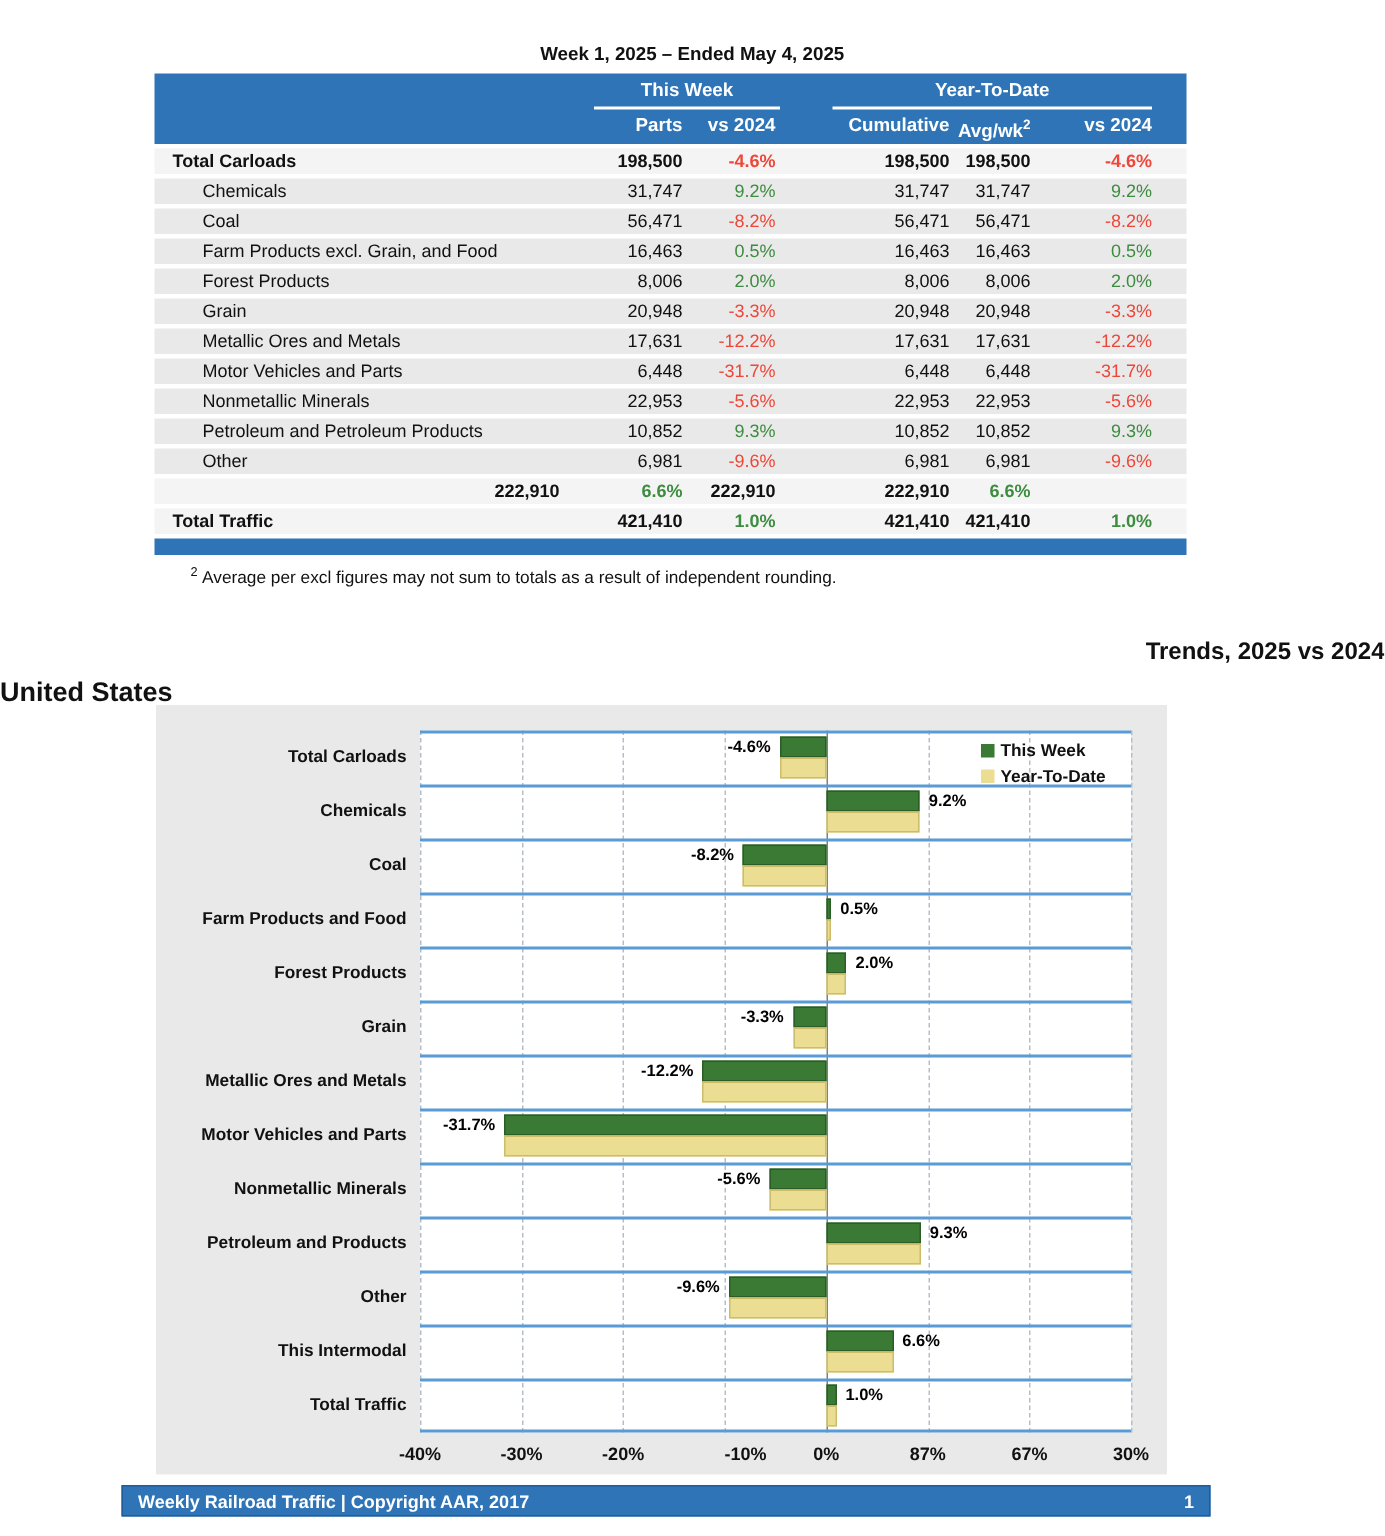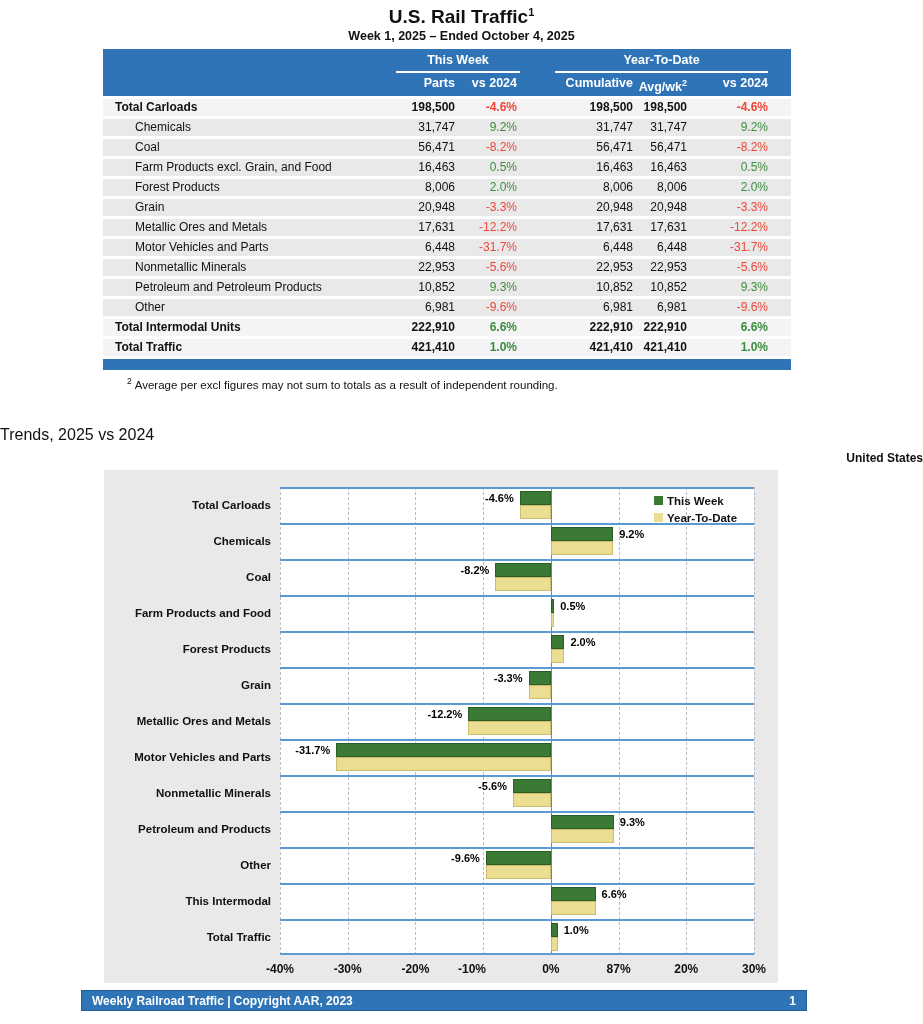--- a/index.html
+++ b/index.html
@@ -45,22 +45,22 @@
   .c-pct.pos{color:var(--green);}
   .c-pct.neg{color:var(--red);}
   .tbl-bottom-bar{height:11px;background:var(--blue);margin-top:3px;}
 
   
   .footnotes{position:absolute;left:127px;top:376px;font-size:11.5px;}
   .footnote{margin-bottom:8px;}
   .footnote sup{font-size:8.5px;margin-right:3px;}
 
   
-  .chart-title{position:absolute;top:426px;left:0;width:100%;text-align:left;font-size:16px;font-weight:normal;}
-  .chart-subtitle{position:absolute;top:451px;left:0;width:100%;text-align:right;font-size:12px;font-weight:bold;}
+  .chart-title{position:absolute;top:426px;left:0;width:100%;text-align:right;font-size:16px;font-weight:bold;}
+  .chart-subtitle{position:absolute;top:451px;left:0;width:100%;text-align:left;font-size:18px;font-weight:bold;}
 
   
   .chart-box{position:absolute;left:104px;top:470px;width:674px;height:513px;background:var(--row-gray);}
   .chart-cats{position:absolute;left:0;top:17px;width:176px;height:468px;}
   .cat-label{height:36px;display:flex;align-items:center;justify-content:flex-end;padding-right:9px;font-weight:bold;font-size:11.5px;white-space:nowrap;}
   .chart-plot{position:absolute;left:176px;top:17px;width:474px;height:468px;background:#fff;}
   .band-line{position:absolute;left:0;width:474px;height:2px;background:var(--band-blue);z-index:3;}
   .gridline{position:absolute;top:0;height:468px;width:0;border-left:1px dashed #B7BDC7;z-index:1;}
   .gridline.zero-line{border-left:1px solid #808080;}
   .bar{position:absolute;height:14px;z-index:2;}
@@ -73,22 +73,21 @@
   .x-tick{position:absolute;top:2px;transform:translateX(-50%);font-weight:bold;font-size:12px;}
 
   
   .footer-bar{position:absolute;left:81px;top:990px;width:726px;height:21px;background:var(--blue);color:#fff;display:flex;justify-content:space-between;align-items:center;padding:0 10px;font-size:12px;font-weight:bold;border:1px solid #1f5c99;}
 </style>
 </head>
 <body>
 
 <div class="page">
 
-  <div class="doc-title"><span>U.S. Rail Traffic</span><sup>1</sup></div>
-  <div class="doc-subtitle">Week 1, 2025 – Ended October 4, 2025</div>
+  <div class="doc-subtitle">Week 1, 2025 – Ended May 4, 2025</div>
 
   <div class="rail-table">
     <div class="tbl-header">
       <div class="group-label gl-week">This Week</div>
       <div class="group-label gl-ytd">Year-To-Date</div>
       <div class="hdr-underline ul-week"></div>
       <div class="hdr-underline ul-ytd"></div>
       <div class="col-row">
         <span class="ch"></span>
         <span class="ch">Parts</span>
@@ -181,21 +180,20 @@
         </div>
         <div class="t-row commodity-row">
           <span class="c-label">Other</span>
           <span class="c-num">6,981</span>
           <span class="c-pct neg">-9.6%</span>
           <span class="c-num">6,981</span>
           <span class="c-num">6,981</span>
           <span class="c-pct neg">-9.6%</span>
         </div>
         <div class="t-row total-row">
-          <span class="c-label">Total Intermodal Units</span>
           <span class="c-num">222,910</span>
           <span class="c-pct pos">6.6%</span>
           <span class="c-num">222,910</span>
           <span class="c-num">222,910</span>
           <span class="c-pct pos">6.6%</span>
         </div>
         <div class="t-row total-row">
           <span class="c-label">Total Traffic</span>
           <span class="c-num">421,410</span>
           <span class="c-pct pos">1.0%</span>
@@ -300,26 +298,26 @@
         <div class="bar" style="top: 414px; width: 44.6914px; left: 270.857px; background: rgb(235, 221, 146); border: 1px solid rgb(205, 188, 107);"></div>
         <div class="bar-label" style="top: 401px; left: 321.549px;">6.6%</div>
         <div class="bar" style="top: 436px; width: 6.77143px; left: 270.857px; background: rgb(58, 122, 53); border: 1px solid rgb(43, 94, 39);"></div>
         <div class="bar" style="top: 450px; width: 6.77143px; left: 270.857px; background: rgb(235, 221, 146); border: 1px solid rgb(205, 188, 107);"></div>
         <div class="bar-label" style="top: 437px; left: 283.629px;">1.0%</div>
       </div>
     <div class="x-axis" id="x-axis">
         <span class="x-tick" style="left: 0px;">-40%</span>
         <span class="x-tick" style="left: 67.7143px;">-30%</span>
         <span class="x-tick" style="left: 135.429px;">-20%</span>
-        <span class="x-tick" style="left: 192px;">-10%</span>
+        <span class="x-tick" style="left: 217px;">-10%</span>
         <span class="x-tick" style="left: 270.857px;">0%</span>
         <span class="x-tick" style="left: 338.571px;">87%</span>
-        <span class="x-tick" style="left: 406.286px;">20%</span>
+        <span class="x-tick" style="left: 406.286px;">67%</span>
         <span class="x-tick" style="left: 474px;">30%</span>
       </div>
   </div>
 
   <div class="footer-bar">
-    <span>Weekly Railroad Traffic | Copyright AAR, 2023</span>
+    <span>Weekly Railroad Traffic | Copyright AAR, 2017</span>
     <span>1</span>
   </div>
 
 </div>
 
 </body></html>

